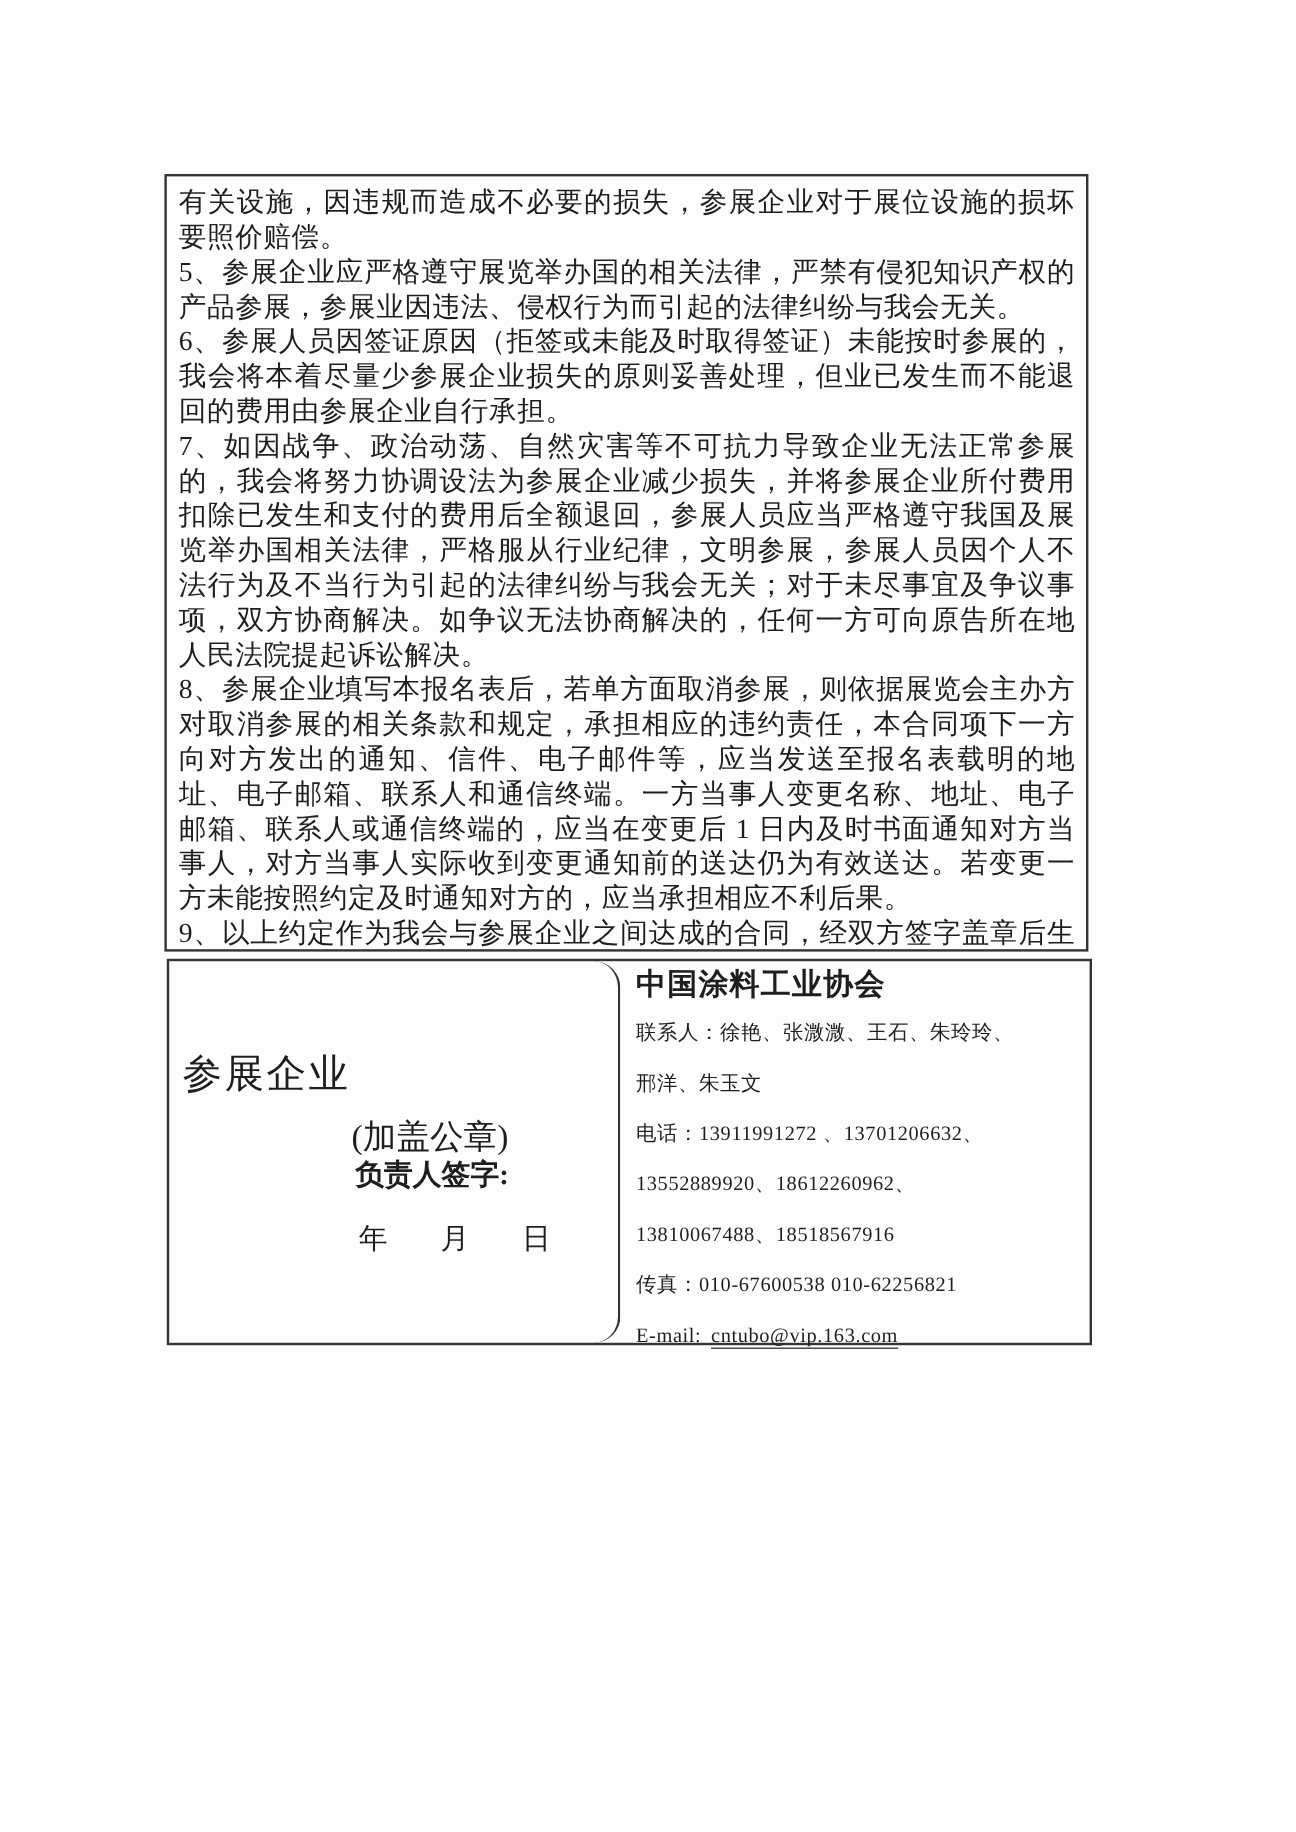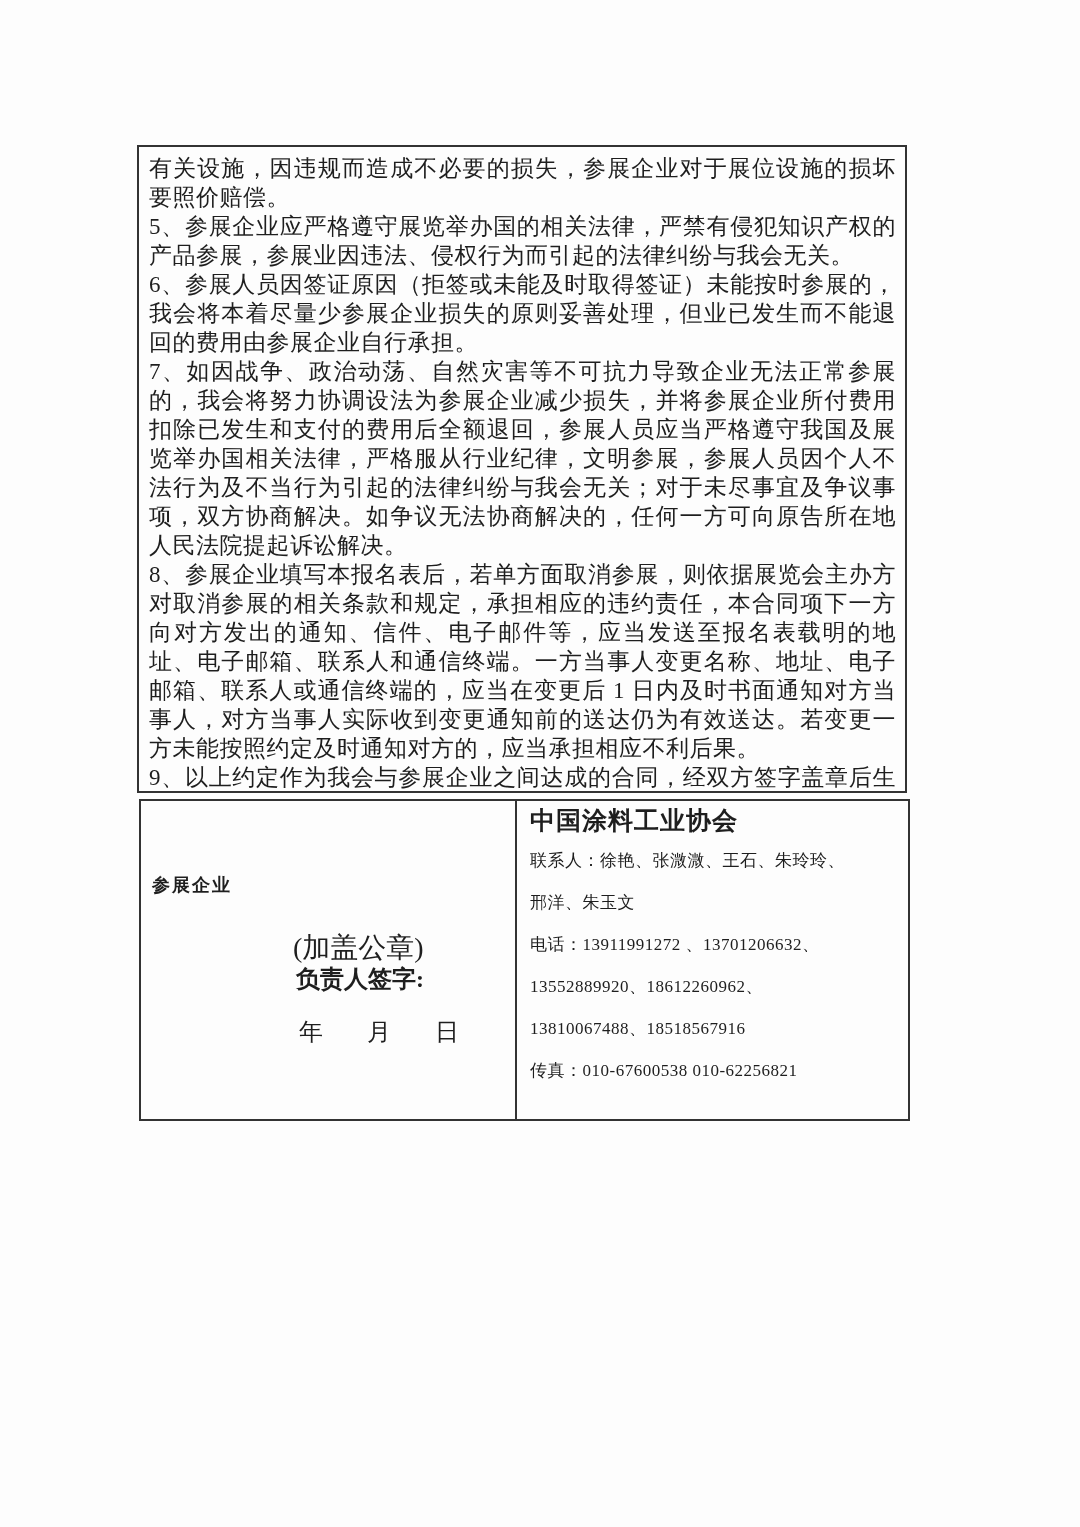--- a/index.html
+++ b/index.html
@@ -42,37 +42,38 @@
     left: 139px;
     top: 799px;
     width: 771px;
     height: 322px;
     border: 2px solid #333333;
     box-sizing: border-box;
     display: flex;
   }
   .cell {
     box-sizing: border-box;
+    border-radius: 22px;
   }
   .cell-left {
     position: relative;
     width: 376px;
     border-right: 2px solid #333333;
   }
   .cell-right {
     position: relative;
     flex: 1;
     padding: 4px 8px 0 13px;
   }
   .exh-title {
     position: absolute;
     left: 11px;
     top: 72px;
-    font-size: 18px;
-    font-weight: bold;
+    font-size: 33px;
+    font-weight: normal;
     letter-spacing: 2px;
   }
   .seal-note {
     position: absolute;
     left: 152px;
     top: 128px;
     font-size: 28px;
   }
   .sign-label {
     position: absolute;
@@ -139,17 +140,20 @@
     </div>
 
     <div class="cell cell-right">
       <div class="assoc-name">中国涂料工业协会</div>
       <div class="assoc-line">联系人：徐艳、张溦溦、王石、朱玲玲、</div>
       <div class="assoc-line">邢洋、朱玉文</div>
       <div class="assoc-line">电话：13911991272 、13701206632、</div>
       <div class="assoc-line">13552889920、18612260962、</div>
       <div class="assoc-line">13810067488、18518567916</div>
       <div class="assoc-line">传真：010-67600538 010-62256821</div>
+      <div class="assoc-line">
+        <span class="email-label">E-mail:</span><span class="email-addr">cntubo@vip.163.com</span>
+      </div>
     </div>
 
   </section>
 
 </div>
 
 </body></html>

